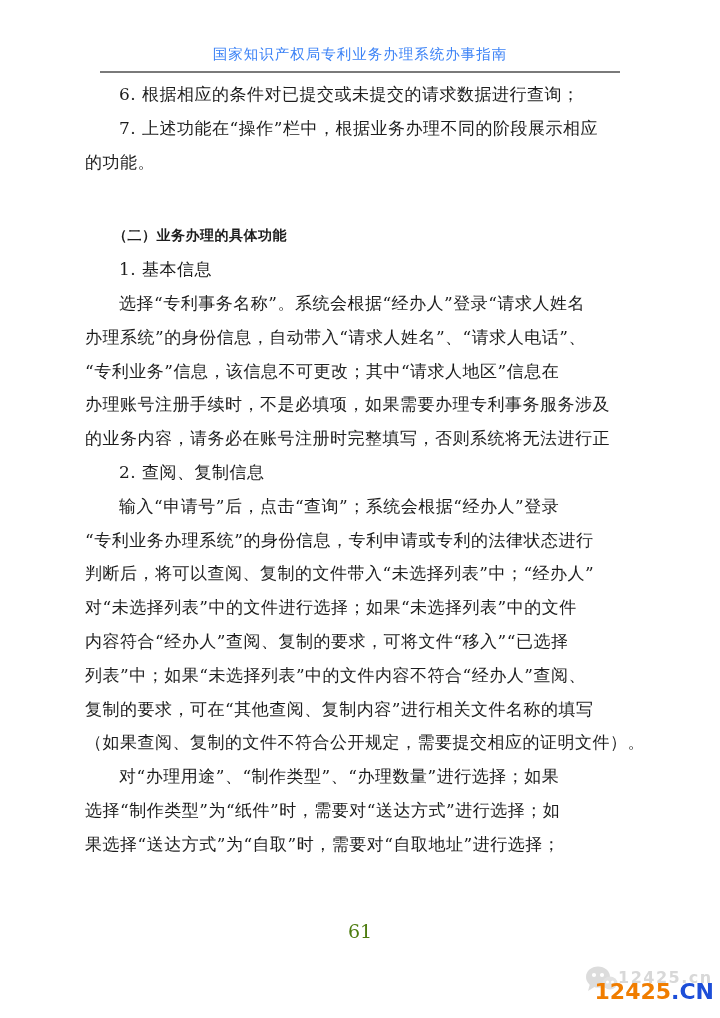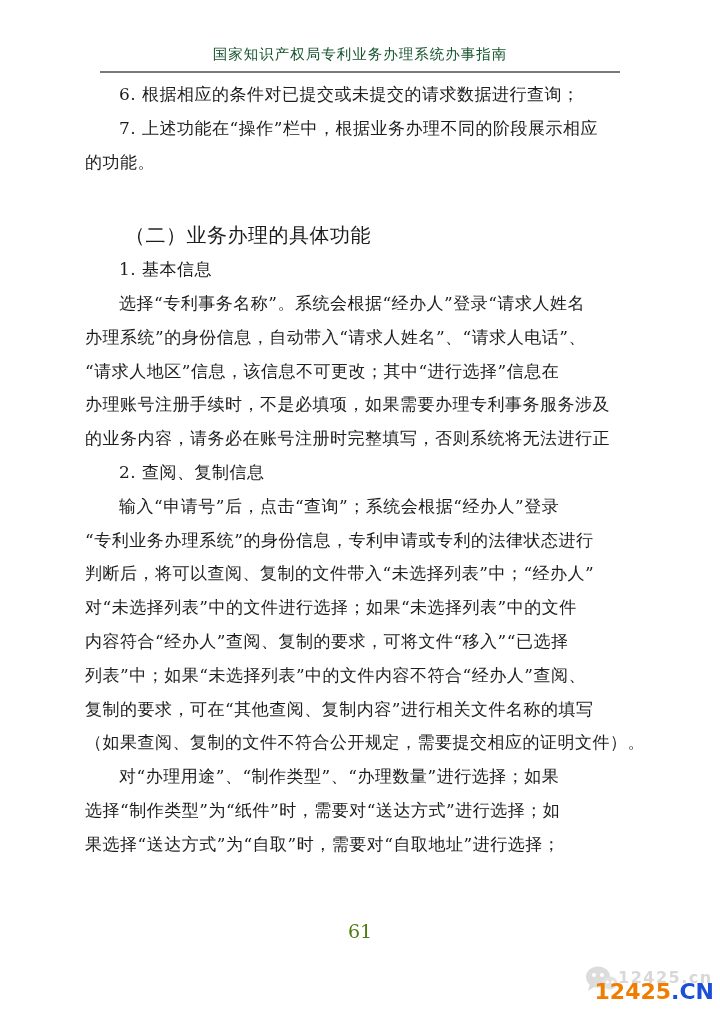--- a/index.html
+++ b/index.html
@@ -2,35 +2,35 @@
 <html lang="zh"><head>
 <meta charset="utf-8">
 <style>
   html,body{margin:0;padding:0;}
   body{
     width:720px;height:1018px;background:#ffffff;position:relative;overflow:hidden;
     font-family:"DejaVu Serif","Liberation Serif",serif;color:#1d1d1d;
   }
   .page{width:720px;height:1018px;position:relative;}
   .header-title{
-    padding-top:45px;text-align:center;font-size:14.5px;letter-spacing:1px;color:#14532d;
+    padding-top:45px;text-align:center;font-size:14.5px;letter-spacing:1px;color:#3b82f6;
   }
   .header-rule{
     margin:7px 100px 0 100px;border-top:2px solid #7a7a7a;height:0;
   }
   .content{
     margin:0 88px 0 85px;padding-top:5px;font-size:17px;
   }
   .block{margin:0;}
   .line{
     height:33.8px;line-height:33.8px;white-space:nowrap;letter-spacing:0.5px;overflow:visible;
   }
   .line.first{text-indent:2em;}
   .block.heading{margin-top:40px;}
-  .block.heading .line{font-weight:normal;font-size:20px;margin-top:12px;}
+  .block.heading .line{font-weight:bold;font-size:14px;margin-top:12px;}
   .page-number{
     position:absolute;top:920px;left:0;right:0;text-align:center;font-size:19px;color:#4d7c0f;
   }
   .watermark{
     position:absolute;right:4px;bottom:6px;width:132px;height:52px;
     font-family:"DejaVu Sans","Liberation Sans",sans-serif;
     margin-top:24px;
   }
   .wm-icon{position:absolute;left:0;top:4px;}
   .wm-ghost{
@@ -62,21 +62,21 @@
       </div>
       <div class="block heading">
         <div class="line first">（二）业务办理的具体功能</div>
       </div>
       <div class="block para">
         <div class="line first">1. 基本信息</div>
       </div>
       <div class="block para">
         <div class="line first">选择“专利事务名称”。系统会根据“经办人”登录“请求人姓名</div>
         <div class="line">办理系统”的身份信息，自动带入“请求人姓名”、“请求人电话”、</div>
-        <div class="line">“请求人地区”信息，该信息不可更改；其中“进行选择”信息在</div>
+        <div class="line">“专利业务”信息，该信息不可更改；其中“请求人地区”信息在</div>
         <div class="line">办理账号注册手续时，不是必填项，如果需要办理专利事务服务涉及</div>
         <div class="line">的业务内容，请务必在账号注册时完整填写，否则系统将无法进行正</div>
       </div>
       <div class="block para">
         <div class="line first">2. 查阅、复制信息</div>
       </div>
       <div class="block para">
         <div class="line first">输入“申请号”后，点击“查询”；系统会根据“经办人”登录</div>
         <div class="line">“专利业务办理系统”的身份信息，专利申请或专利的法律状态进行</div>
         <div class="line">判断后，将可以查阅、复制的文件带入“未选择列表”中；“经办人”</div>

